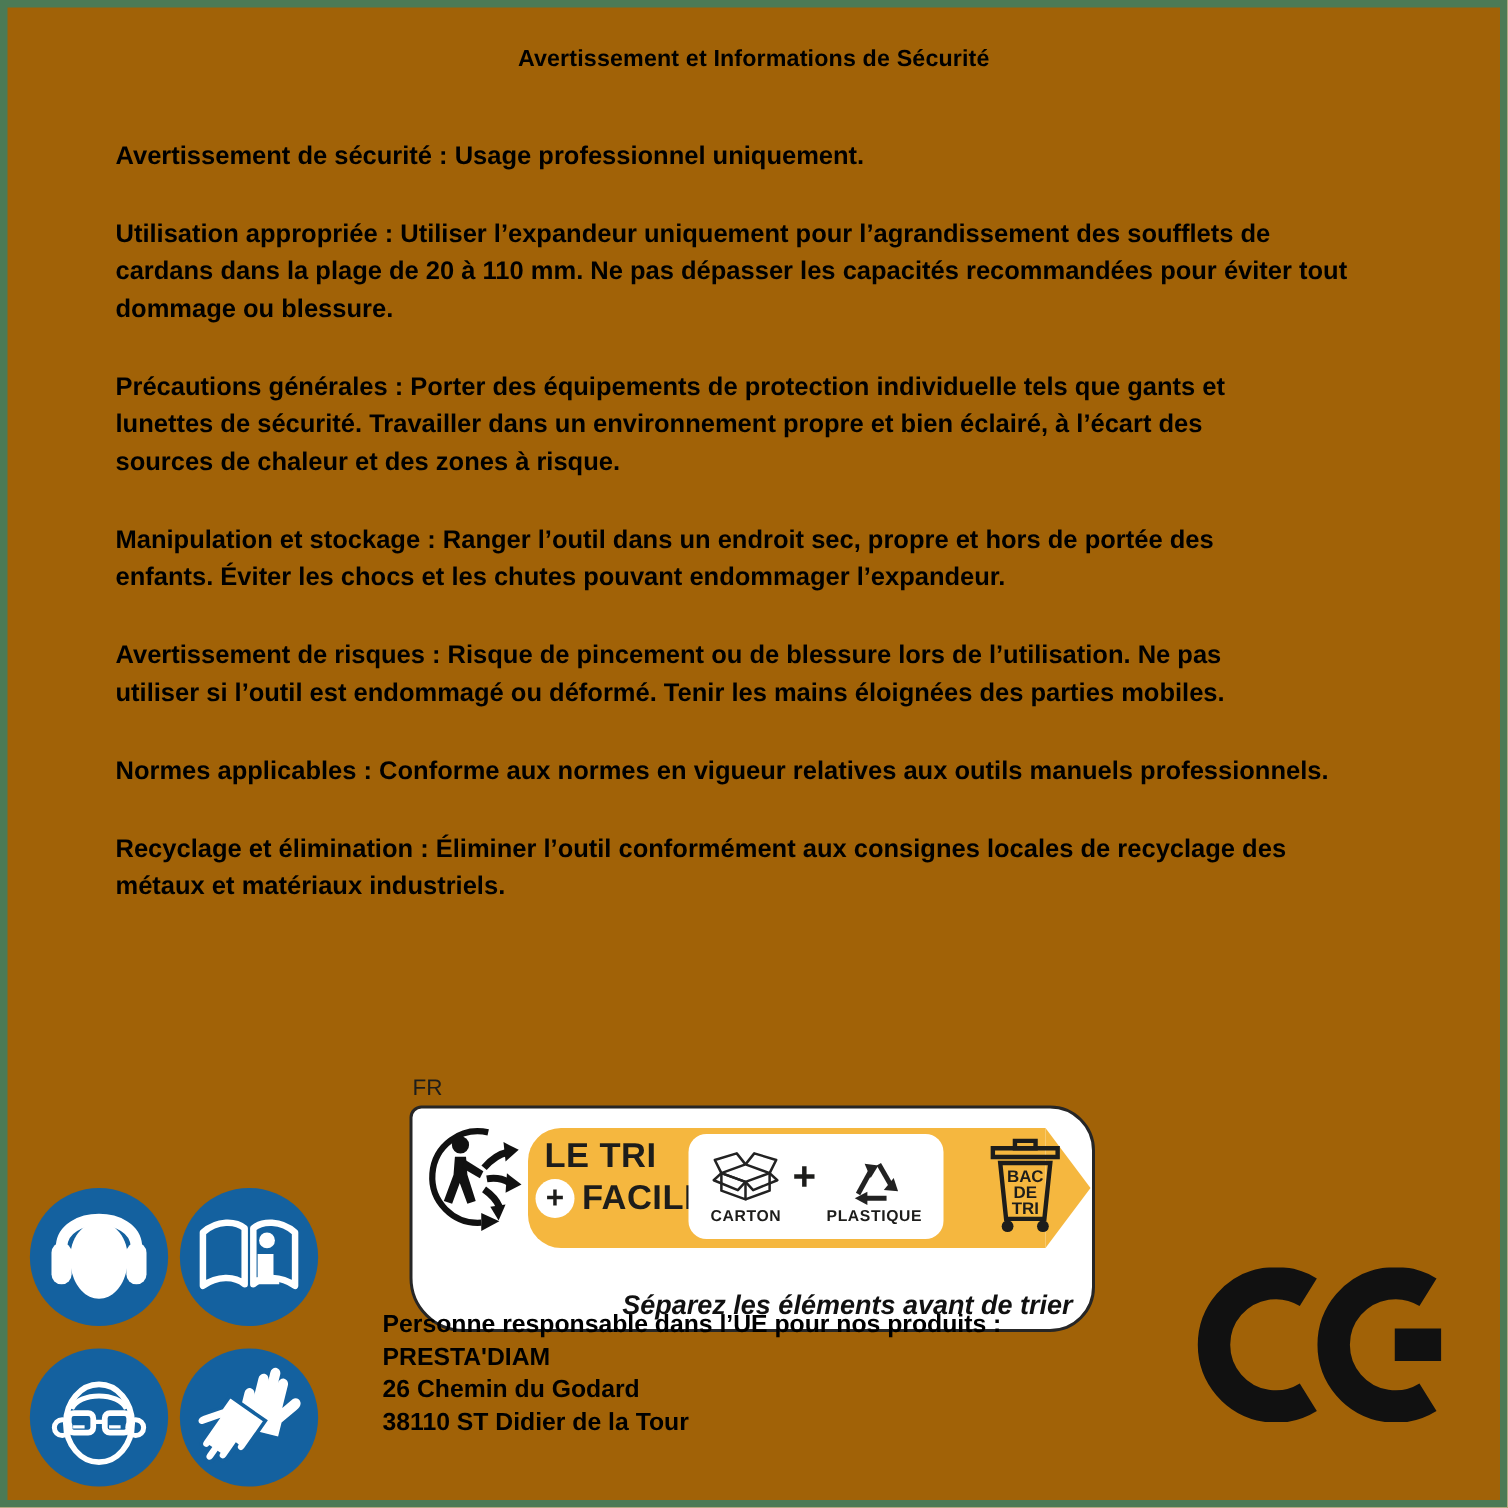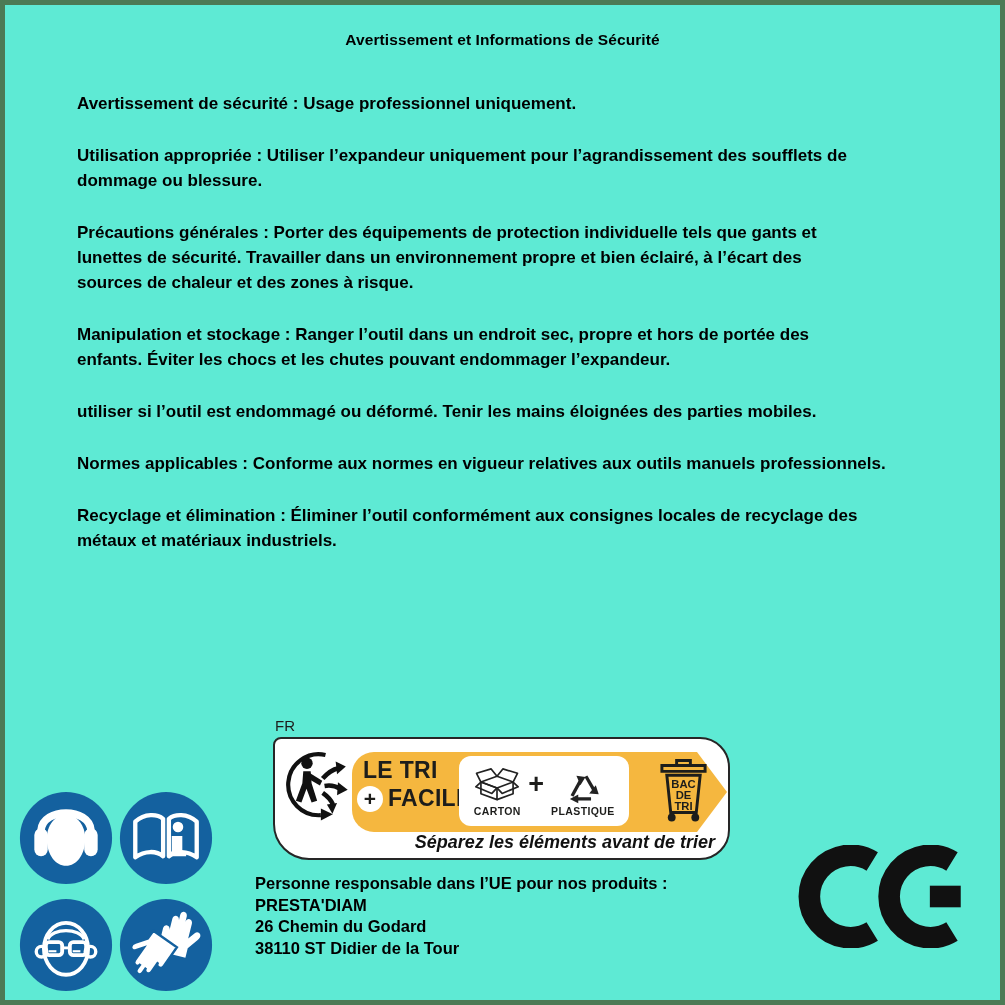--- a/index.html
+++ b/index.html
@@ -4,21 +4,21 @@
 <style>
   :root{
     --green:#4C7A55;
     --yellow:#F5B73F;
     --blue:#14619F;
     --ink:#1d1d1b;
   }
   *{margin:0;padding:0;box-sizing:border-box;}
   html,body{background:#fff;}
   body{width:1005px;height:1005px;position:relative;font-family:"Liberation Sans",sans-serif;color:#000;}
-  .page{position:absolute;inset:0;border:5px solid var(--green);background:#5eead4;}
+  .page{position:absolute;inset:0;border:5px solid var(--green);background:#a16207;}
 
   .title{position:absolute;top:26px;left:0;width:100%;text-align:center;
          font-size:15.5px;font-weight:700;letter-spacing:.1px;}
 
   .content{position:absolute;top:86px;left:72px;right:40px;font-weight:bold;}
   .para{margin-bottom:27px;}
   .para.gap-lg{margin-bottom:27px;margin-top:24px;}
   .line{display:block;font-size:17px;line-height:25px;white-space:nowrap;}
 
   
@@ -26,21 +26,21 @@
               grid-template-columns:96px 96px;grid-auto-rows:96px;column-gap:4px;row-gap:11px;}
   .sicon{width:96px;height:96px;}
   .sicon svg{width:100%;height:100%;display:block;}
   .sicon .bg{fill:var(--blue);}
   .sicon .fg{fill:#fff;}
   .sicon .sfg{stroke:#fff;fill:none;}
   .sicon .sbg{stroke:var(--blue);fill:none;}
 
   
   .fr-label{position:absolute;left:270px;top:712px;font-size:15px;font-weight:400;color:var(--ink);}
-  .banner{position:absolute;left:268px;top:732px;width:457px;height:123px;background:#fff;
+  .banner{position:absolute;left:268px;top:732px;width:457px;height:151px;background:#fff;
           border:2px solid #262626;border-radius:8px 30px 30px 36px;}
   .triman{position:absolute;left:7px;top:9px;width:74px;height:74px;}
   .band{position:absolute;left:77px;top:13px;width:345px;height:80px;background:var(--yellow);
         border-radius:22px 0 0 22px;}
   .chev{position:absolute;left:422px;top:13px;width:0;height:0;
         border-top:40px solid transparent;border-bottom:40px solid transparent;
         border-left:30px solid var(--yellow);}
   .tri-text{position:absolute;left:88px;top:19px;color:var(--ink);}
   .letri{font-size:23px;line-height:24px;font-weight:800;letter-spacing:.3px;}
   .facile-row{display:flex;align-items:center;margin-top:3px;margin-left:-6px;}
@@ -74,32 +74,34 @@
 <div class="page">
 
   <h1 class="title">Avertissement et Informations de Sécurité</h1>
 
   <div class="content">
     <p class="para">
       <span class="line">Avertissement de sécurité : Usage professionnel uniquement.</span>
     </p>
     <p class="para">
       <span class="line">Utilisation appropriée : Utiliser l’expandeur uniquement pour l’agrandissement des soufflets de</span>
+      <span class="line">cardans dans la plage de 20 à 110 mm. Ne pas dépasser les capacités recommandées pour éviter tout</span>
       <span class="line">dommage ou blessure.</span>
     </p>
     <p class="para">
       <span class="line">Précautions générales : Porter des équipements de protection individuelle tels que gants et</span>
       <span class="line">lunettes de sécurité. Travailler dans un environnement propre et bien éclairé, à l’écart des</span>
       <span class="line">sources de chaleur et des zones à risque.</span>
     </p>
     <p class="para">
       <span class="line">Manipulation et stockage : Ranger l’outil dans un endroit sec, propre et hors de portée des</span>
       <span class="line">enfants. Éviter les chocs et les chutes pouvant endommager l’expandeur.</span>
     </p>
     <p class="para">
+      <span class="line">Avertissement de risques : Risque de pincement ou de blessure lors de l’utilisation. Ne pas</span>
       <span class="line">utiliser si l’outil est endommagé ou déformé. Tenir les mains éloignées des parties mobiles.</span>
     </p>
     <p class="para gap-lg">
       <span class="line">Normes applicables : Conforme aux normes en vigueur relatives aux outils manuels professionnels.</span>
     </p>
     <p class="para">
       <span class="line">Recyclage et élimination : Éliminer l’outil conformément aux consignes locales de recyclage des</span>
       <span class="line">métaux et matériaux industriels.</span>
     </p>
   </div>

